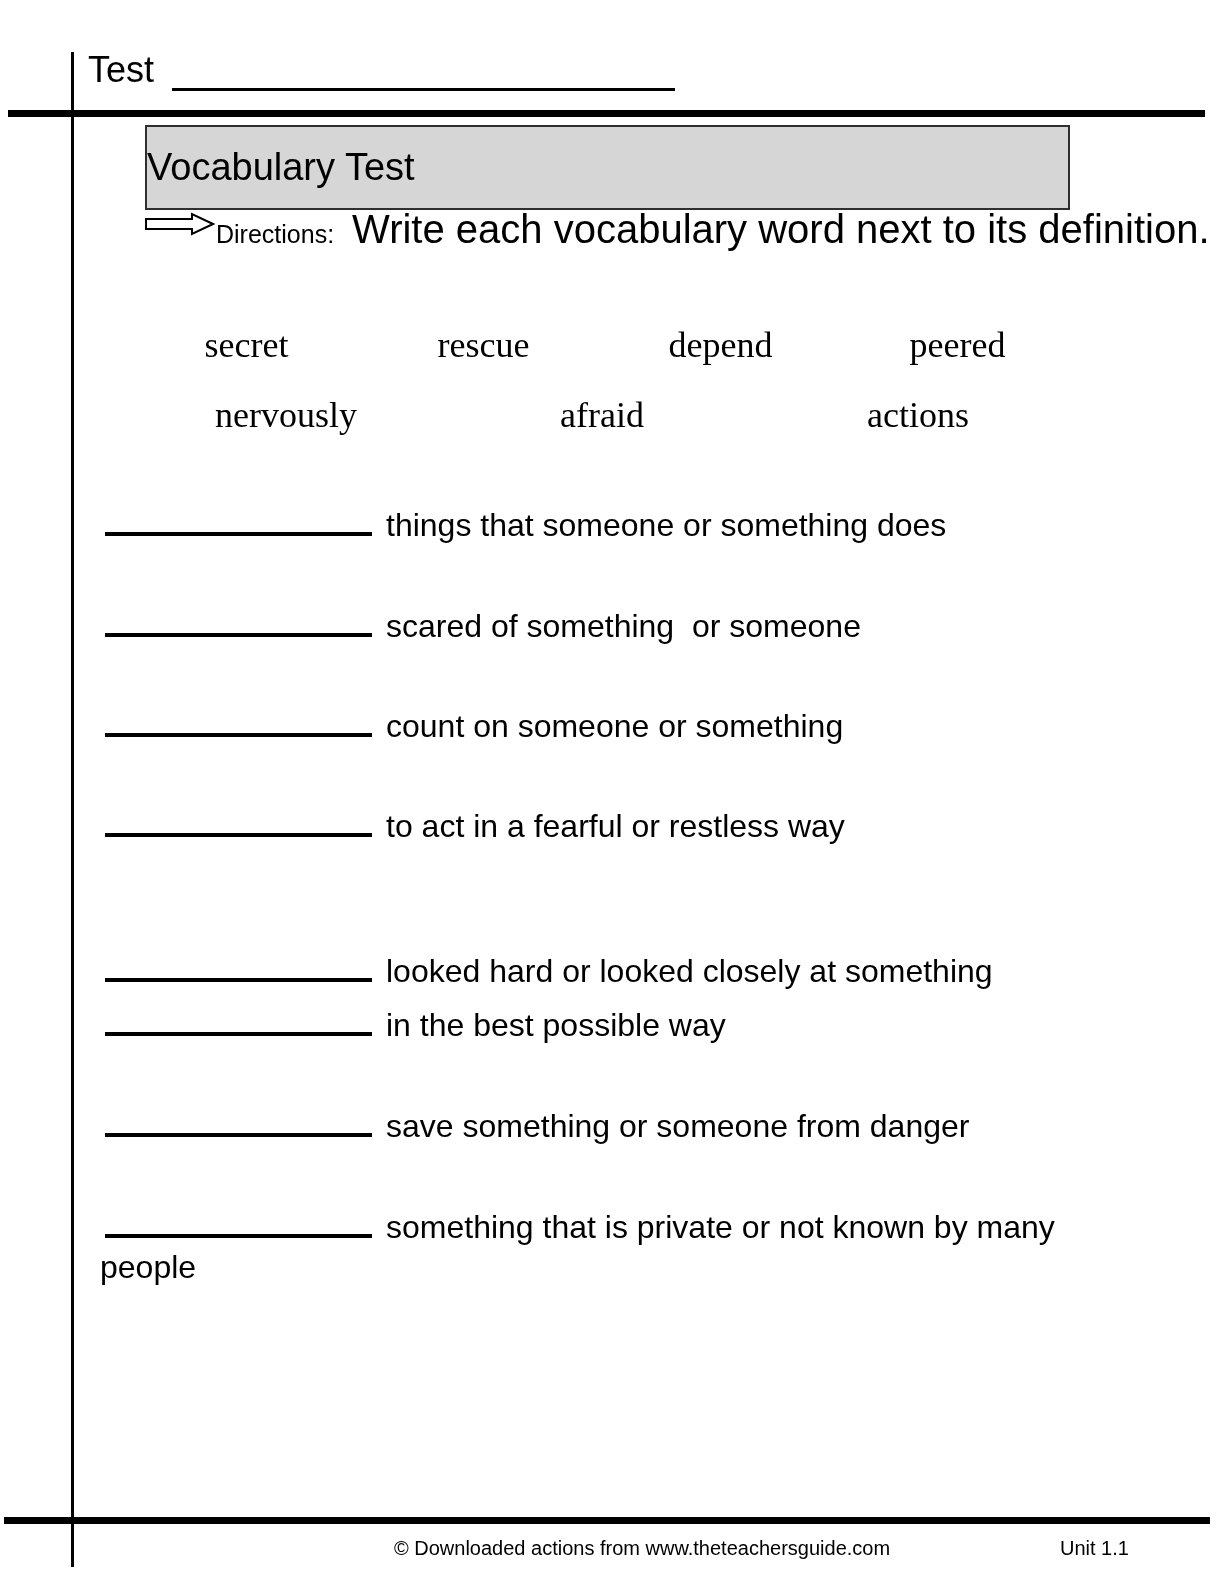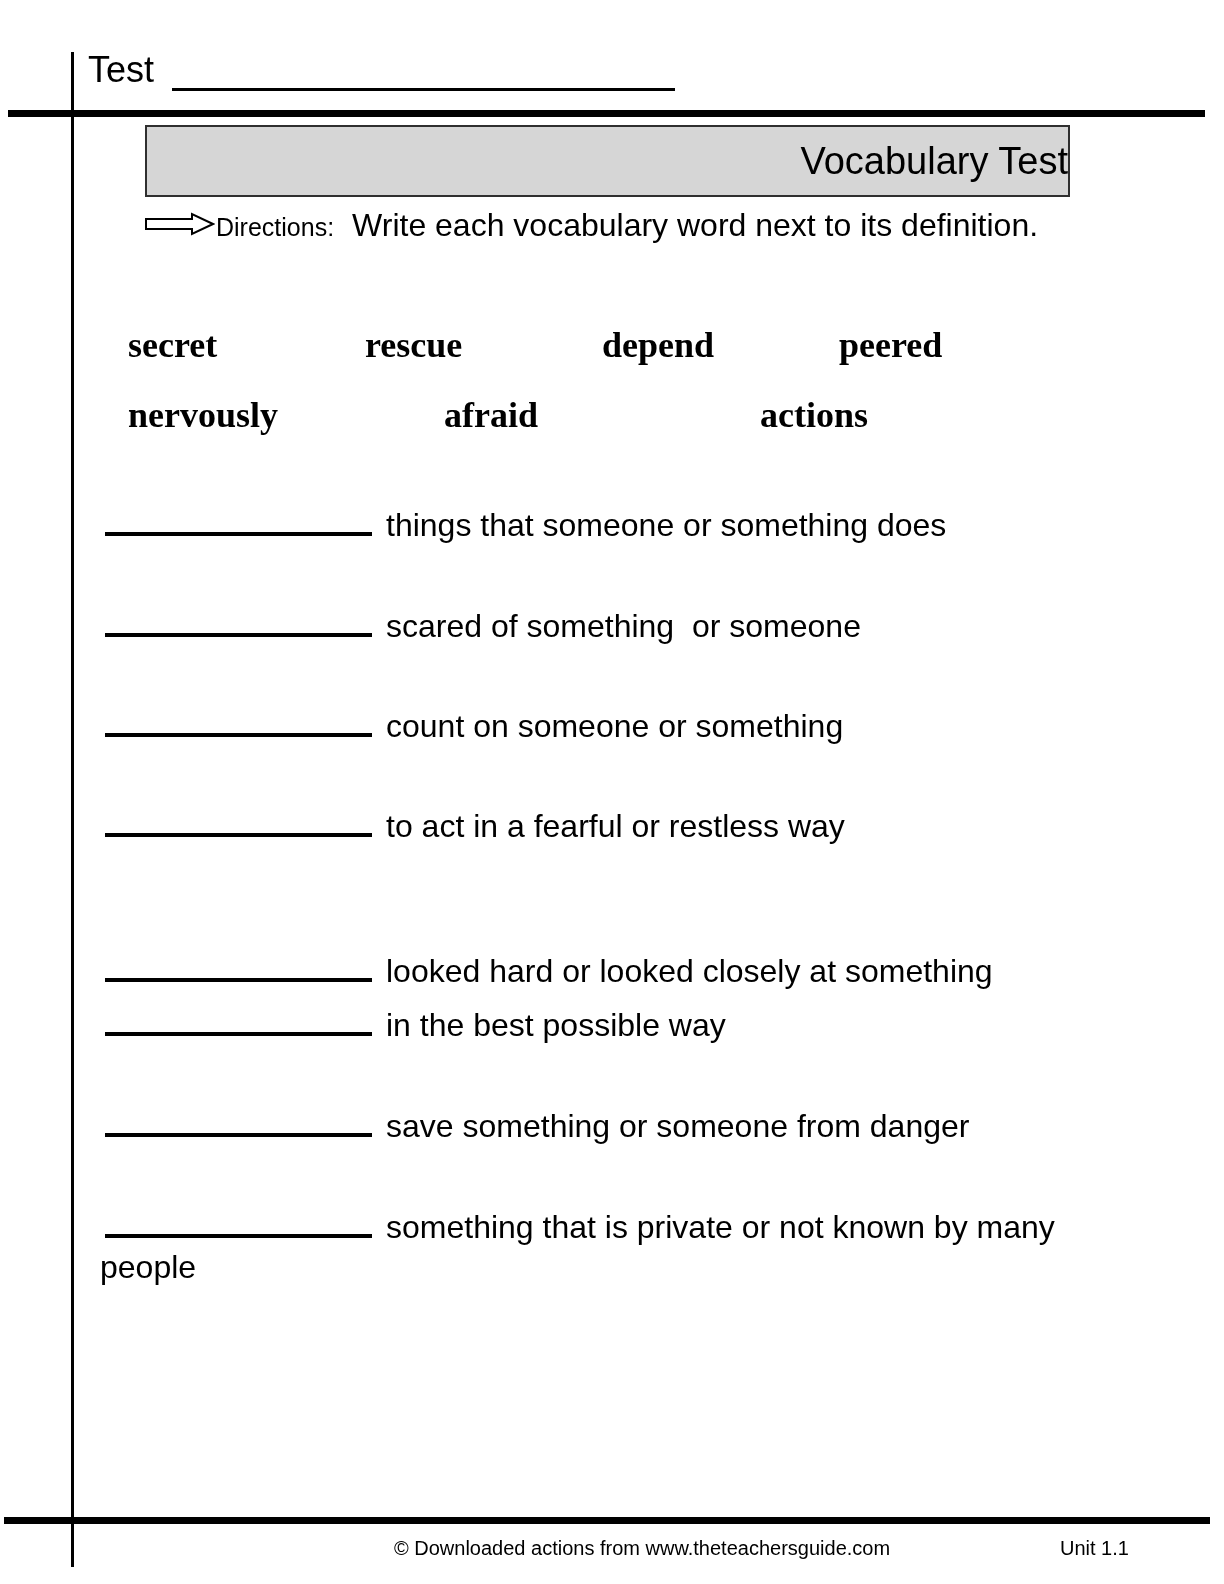--- a/index.html
+++ b/index.html
@@ -22,41 +22,41 @@
   }
   .name-label{
     position:absolute;left:88px;top:52px;
     font-size:36px;line-height:1.0;letter-spacing:0px;
   }
   .name-blank{
     position:absolute;left:172px;top:88px;width:503px;height:0;
     border-top:3px solid #000;
   }
   .title-box{
-    position:absolute;left:145px;top:125px;width:925px;height:72px;
+    position:absolute;left:145px;top:125px;width:925px;height:85px;
     background:#d6d6d6;border:2px solid #2f2f2f;
-    display:flex;align-items:center;justify-content:flex-end;
+    display:flex;align-items:center;justify-content:flex-start;
     box-sizing:border-box;
   }
   .title-box .title-text{font-size:38px;}
   .directions-arrow{
     position:absolute;left:145px;top:212px;width:70px;height:24px;
   }
   .directions-line{
     position:absolute;left:216px;top:207px;white-space:nowrap;
   }
   .directions-label{font-size:25px;}
-  .directions-text{font-size:32px;margin-left:18px;}
+  .directions-text{font-size:40px;margin-left:18px;}
   .wb-row{
     position:absolute;left:128px;width:948px;display:flex;
     font-family:"Liberation Serif",serif;font-size:36px;
   }
   .wb-row.r1{top:324px;}
   .wb-row.r2{top:394px;}
-  .wb-cell{flex:1 1 0;font-weight:bold;}
+  .wb-cell{flex:1 1 0;text-align:center;}
   .def-row{
     position:absolute;left:105px;font-size:32px;white-space:nowrap;
   }
   .def-row .blank{
     display:inline-block;width:267px;height:6px;
     border-bottom:4px solid #000;margin-right:14px;
   }
   .def-row .def-text{white-space:pre;}
   .def-row.wrap{
     left:100px;width:1010px;white-space:normal;line-height:40px;

